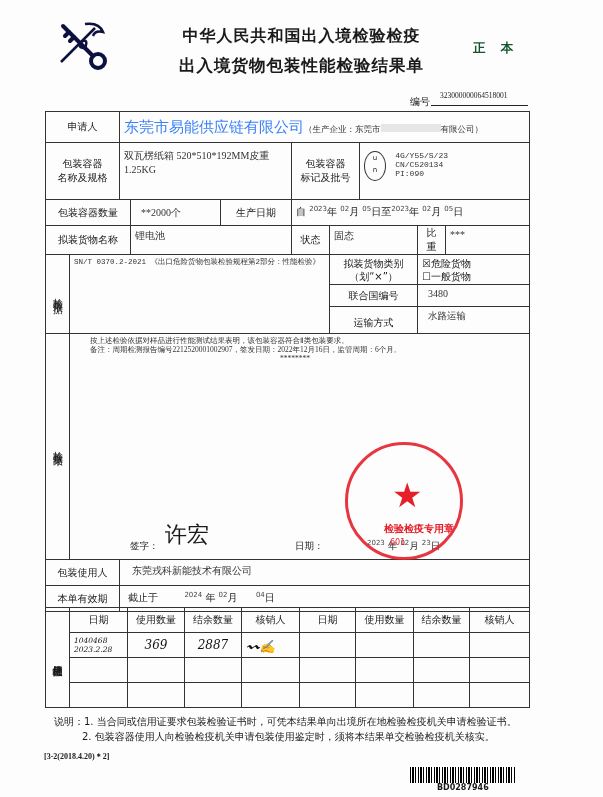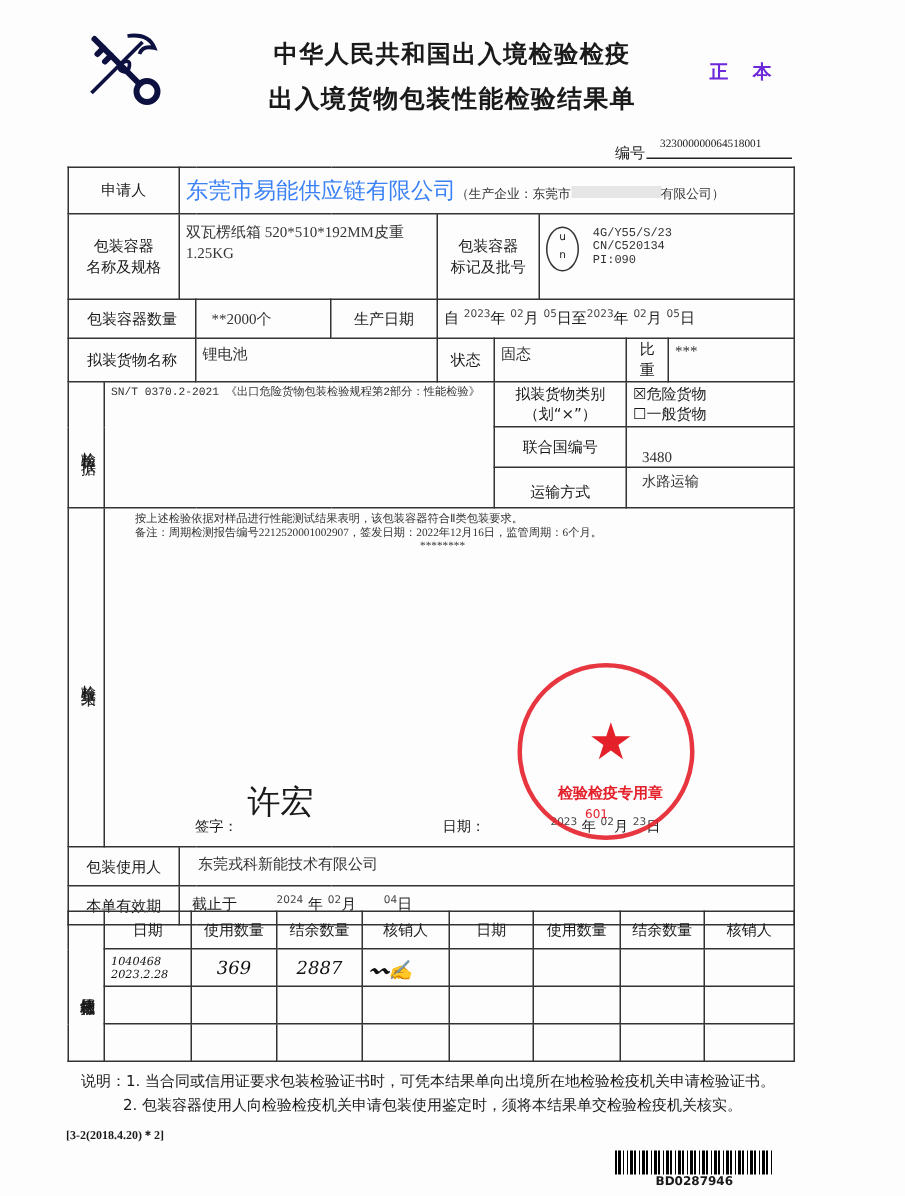--- a/index.html
+++ b/index.html
@@ -1,39 +1,39 @@
 <!DOCTYPE html>
 <html><head>
 <meta charset="utf-8">
 <style>
   html,body{margin:0;padding:0;}
   body{width:603px;height:797px;background:#fdfdfd;position:relative;overflow:hidden;
        font-family:"DejaVu Sans",sans-serif;color:#1a1a1a;}
   .abs{position:absolute;}
   .title1{left:0;width:603px;top:26px;text-align:center;font-size:16px;font-weight:bold;letter-spacing:1px;}
   .title2{left:0;width:603px;top:55px;text-align:center;font-size:16.5px;font-weight:bold;letter-spacing:1px;}
-  .stamp-zhengben{left:473px;top:40px;color:#6d28d9;font-weight:bold;font-size:12.5px;letter-spacing:6px;}
+  .stamp-zhengben{left:473px;top:40px;color:#14532d;font-weight:bold;font-size:12.5px;letter-spacing:6px;font-family:Liberation Serif, serif;}
   .logo{left:55px;top:18px;width:55px;height:55px;}
   .serial-label{left:410px;top:95px;font-size:10px;}
   .serial-line{left:431px;top:105px;width:97px;border-bottom:1px solid #222;}
   .serial-val{left:440px;top:91px;font-size:7.5px;font-family:"Liberation Serif",serif;}
   table.form{position:absolute;left:45px;top:111px;width:484px;border-collapse:collapse;table-layout:fixed;}
   table.form td{border:1px solid #333;font-size:10px;padding:0 4px;vertical-align:middle;}
   .lbl{text-align:center;font-size:10.5px;}
   .val{font-family:"Liberation Serif",serif;font-size:8.5px;color:#333;}
   .mono{font-family:"Liberation Mono",monospace;font-size:8px;color:#333;line-height:9px;}
   .vert{writing-mode:vertical-rl;text-orientation:upright;letter-spacing:2px;text-align:center;font-size:10.5px;}
   .big{font-size:15px;color:#3b82f6;}
   .sup{font-size:7px;vertical-align:super;color:#444;}
   .un-circle{display:inline-block;width:20px;height:28px;border:1px solid #333;border-radius:50%;
              text-align:center;font-size:7px;line-height:12px;vertical-align:middle;margin-right:6px;}
   .seal{left:345px;top:442px;width:118px;height:118px;border-radius:50%;border:3px solid #e4202a;
         box-sizing:border-box;opacity:.9;}
   .seal-star{left:392px;top:478px;color:#e4202a;font-size:34px;line-height:34px;}
-  .seal-text{left:360px;top:522px;width:94px;text-align:center;color:#e4202a;font-size:10px;font-weight:bold;}
+  .seal-text{left:360px;top:522px;width:94px;text-align:right;color:#e4202a;font-size:10px;font-weight:bold;}
   .seal-num{left:390px;top:538px;color:#e4202a;font-size:8px;}
   .sig{left:165px;top:520px;font-size:22px;font-family:"DejaVu Serif",serif;}
   .notes{left:44px;top:714px;font-size:10px;line-height:16px;margin-left:10px;}
   .notes2{left:82px;top:730px;font-size:10px;}
   .formcode{left:44px;top:751px;font-size:8px;font-family:"Liberation Serif",serif;font-weight:bold;}
   .barcode{left:410px;top:767px;width:105px;height:16px;
            background:repeating-linear-gradient(90deg,#000 0 1px,#fff 1px 2px,#000 2px 4px,#fff 4px 5px,#000 5px 6px,#fff 6px 8px);}
   .barcode-text{left:437px;top:783px;font-size:8px;font-weight:bold;}
   .hand{font-family:"DejaVu Serif",serif;font-style:italic;font-size:10px;color:#111;}
 </style>
@@ -130,21 +130,21 @@
       <div>拟装货物类别</div>
       <div>（划“×”）</div>
     </td>
     <td colspan="2" style="line-height:13px;font-size:10px;">
       <div><span>☒</span><span>危险货物</span></div>
       <div><span>☐</span><span>一般货物</span></div>
     </td>
   </tr>
   <tr style="height:22px">
     <td colspan="2" class="lbl">联合国编号</td>
-    <td colspan="2" class="val" style="vertical-align:top;padding-top:15px;padding-left:10px;">3480</td>
+    <td colspan="2" class="val" style="vertical-align:top;padding-top:3px;padding-left:10px;">3480</td>
   </tr>
   <tr style="height:27px">
     <td colspan="2" class="lbl" style="vertical-align:bottom;padding-bottom:3px;">运输方式</td>
     <td colspan="2" class="val" style="vertical-align:top;padding-top:3px;padding-left:10px;font-size:9.5px;">水路运输</td>
   </tr>
   <tr style="height:226px">
     <td class="vert" style="padding:0">检验结果</td>
     <td colspan="9" style="vertical-align:top;padding-top:2px;padding-left:20px;position:relative;">
       <div class="val" style="font-size:7.5px;line-height:9px;">按上述检验依据对样品进行性能测试结果表明，该包装容器符合Ⅱ类包装要求。</div>
       <div class="val" style="font-size:7.5px;line-height:9px;">备注：周期检测报告编号2212520001002907，签发日期：2022年12月16日，监管周期：6个月。</div>

